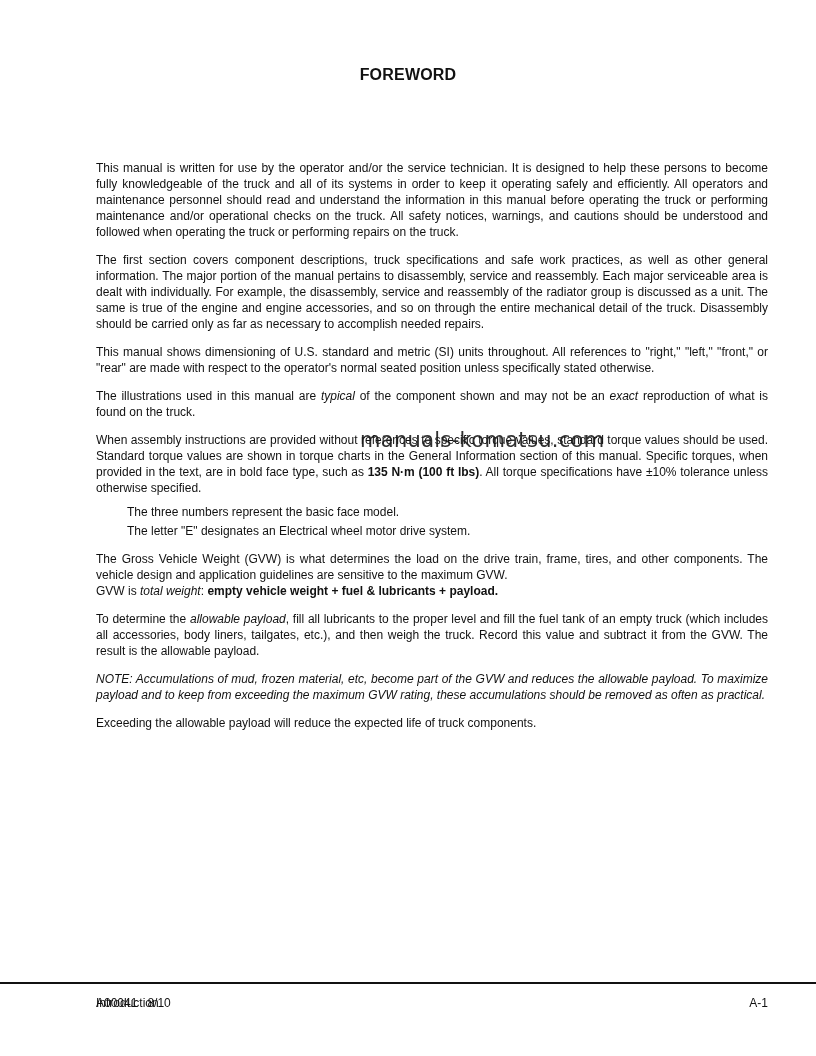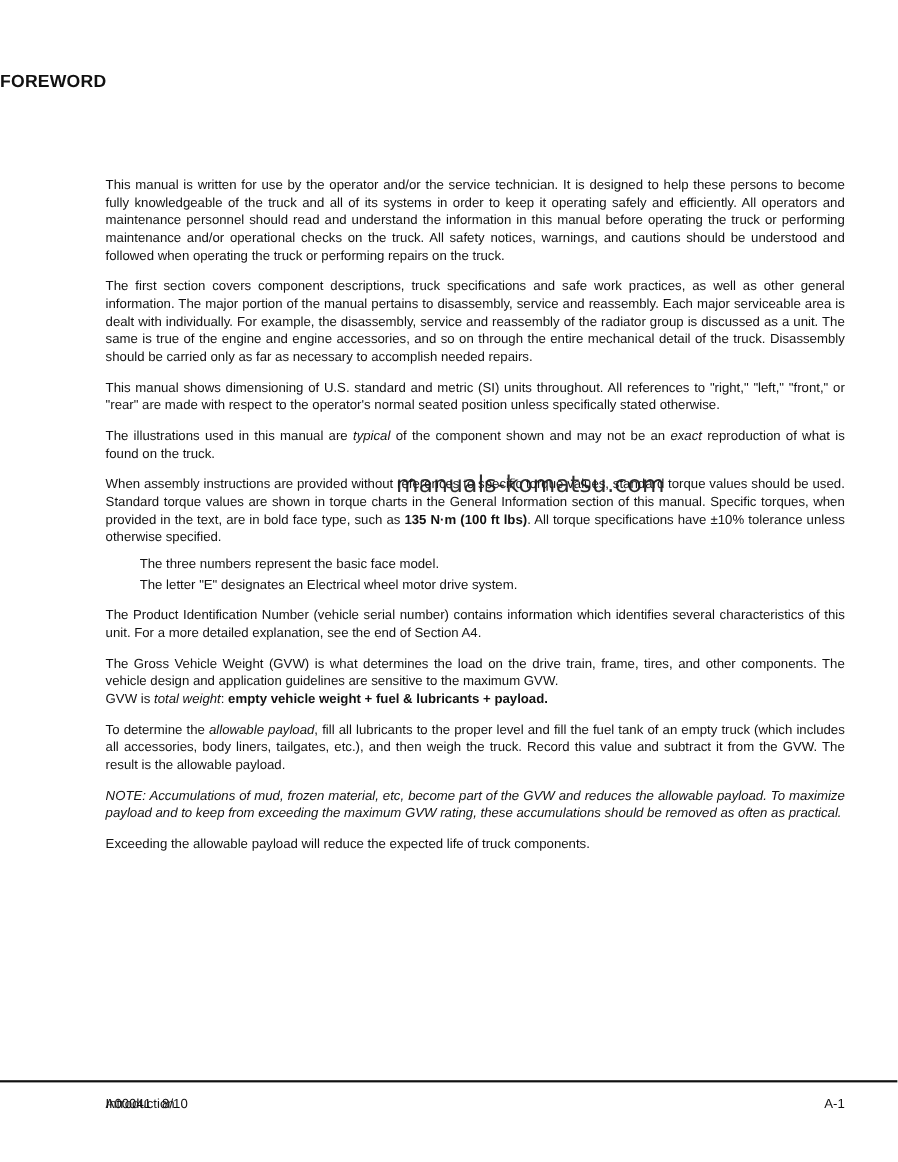--- a/index.html
+++ b/index.html
@@ -1,21 +1,21 @@
 <!DOCTYPE html>
 <html><head>
   <meta charset="utf-8">
   <style>
     html, body { margin: 0; padding: 0; background: #ffffff; }
     body {
       width: 816px; height: 1056px; position: relative; overflow: hidden;
       font-family: "Liberation Sans", sans-serif; color: #111111;
     }
     .title {
-      position: absolute; top: 66px; left: 0; width: 816px; 
+      position: absolute; top: 66px; left: 0; width: 816px; text-align: center;
       font-size: 16px; font-weight: bold; letter-spacing: 0.2px; margin: 0;
     }
     .content {
       position: absolute; top: 148px; left: 96px; width: 672px;
       font-size: 12px; line-height: 16px;
     }
     .content p { margin: 12px 0 8px 0; text-align: justify; }
     .content p.last-left { text-align-last: left; }
     .indent { padding-left: 31px; margin: 0 0 3px 0 !important; }
     .watermark {
@@ -40,21 +40,20 @@
 <h1 class="title">FOREWORD</h1>
 
 <div class="content">
   <p class="last-left">This manual is written for use by the operator and/or the service technician. It is designed to help these persons to become fully knowledgeable of the truck and all of its systems in order to keep it operating safely and efficiently. All operators and maintenance personnel should read and understand the information in this manual before operating the truck or performing maintenance and/or operational checks on the truck. All safety notices, warnings, and cautions should be understood and followed when operating the truck or performing repairs on the truck.</p>
   <p class="last-left">The first section covers component descriptions, truck specifications and safe work practices, as well as other general information. The major portion of the manual pertains to disassembly, service and reassembly. Each major serviceable area is dealt with individually. For example, the disassembly, service and reassembly of the radiator group is discussed as a unit. The same is true of the engine and engine accessories, and so on through the entire mechanical detail of the truck. Disassembly should be carried only as far as necessary to accomplish needed repairs.</p>
   <p class="last-left">This manual shows dimensioning of U.S. standard and metric (SI) units throughout. All references to "right," "left," "front," or "rear" are made with respect to the operator's normal seated position unless specifically stated otherwise.</p>
   <p class="last-left"><span>The illustrations used in this manual are </span><i>typical</i><span> of the component shown and may not be an </span><i>exact</i><span> reproduction of what is found on the truck.</span></p>
   <p class="last-left"><span>When assembly instructions are provided without references to specific torque values, standard torque values should be used. Standard torque values are shown in torque charts in the General Information section of this manual. Specific torques, when provided in the text, are in bold face type, such as </span><b>135 N·m (100 ft lbs)</b><span>. All torque specifications have ±10% tolerance unless otherwise specified.</span></p>
   <p class="indent">The three numbers represent the basic face model.</p>
   <p class="indent" style="margin-bottom:8px !important">The letter "E" designates an Electrical wheel motor drive system.</p>
-  <p class="last-left">The Product Identification Number (vehicle serial number) contains information which identifies several characteristics of this unit. For a more detailed explanation, see the end of Section A4.</p>
   <p class="last-left"><span>The Gross Vehicle Weight (GVW) is what determines the load on the drive train, frame, tires, and other components. The vehicle design and application guidelines are sensitive to the maximum GVW.</span><br><span>GVW is </span><i>total weight</i><span>: </span><b>empty vehicle weight + fuel &amp; lubricants + payload.</b></p>
   <p class="last-left"><span>To determine the </span><i>allowable payload</i><span>, fill all lubricants to the proper level and fill the fuel tank of an empty truck (which includes all accessories, body liners, tailgates, etc.), and then weigh the truck. Record this value and subtract it from the GVW. The result is the allowable payload.</span></p>
   <p class="last-left" style="font-style:italic">NOTE: Accumulations of mud, frozen material, etc, become part of the GVW and reduces the allowable payload. To maximize payload and to keep from exceeding the maximum GVW rating, these accumulations should be removed as often as practical.</p>
   <p class="last-left">Exceeding the allowable payload will reduce the expected life of truck components.</p>
 </div>
 
 <div class="watermark">manuals-komatsu.com</div>
 
 <div class="footer-rule"></div>
 <div class="footer">

